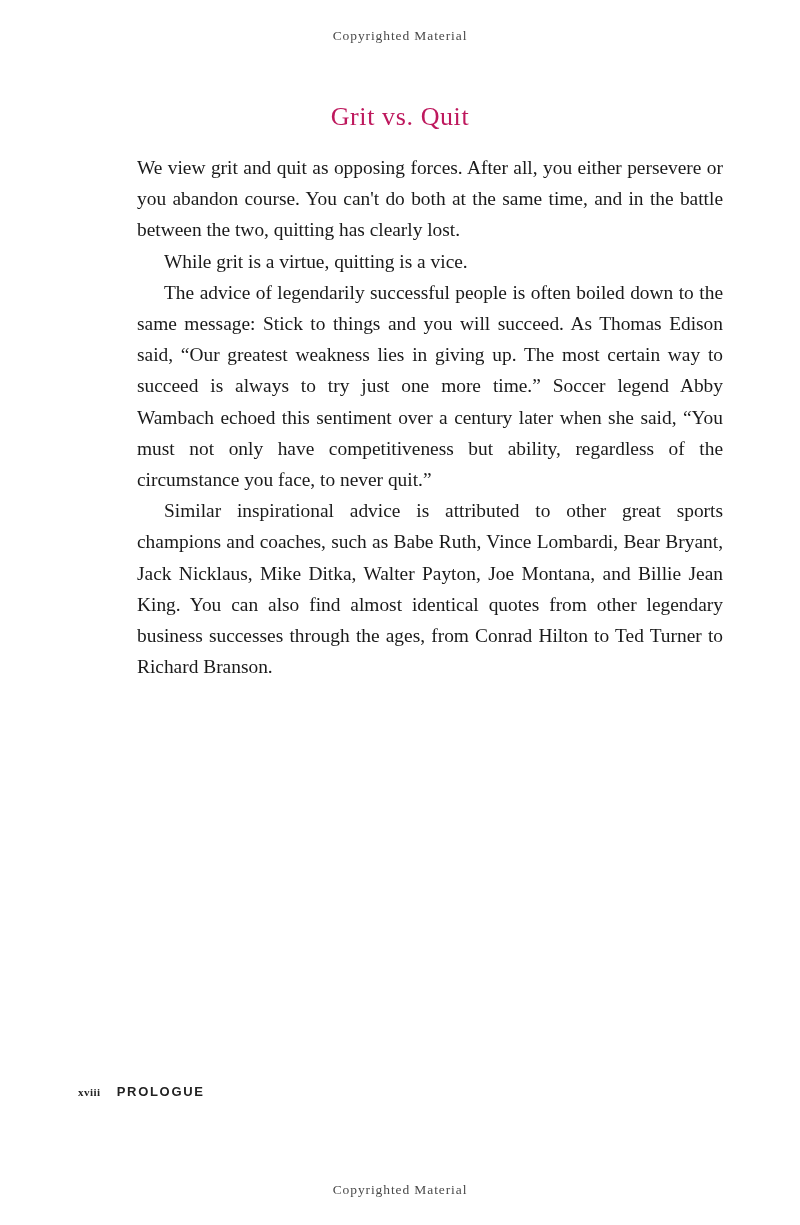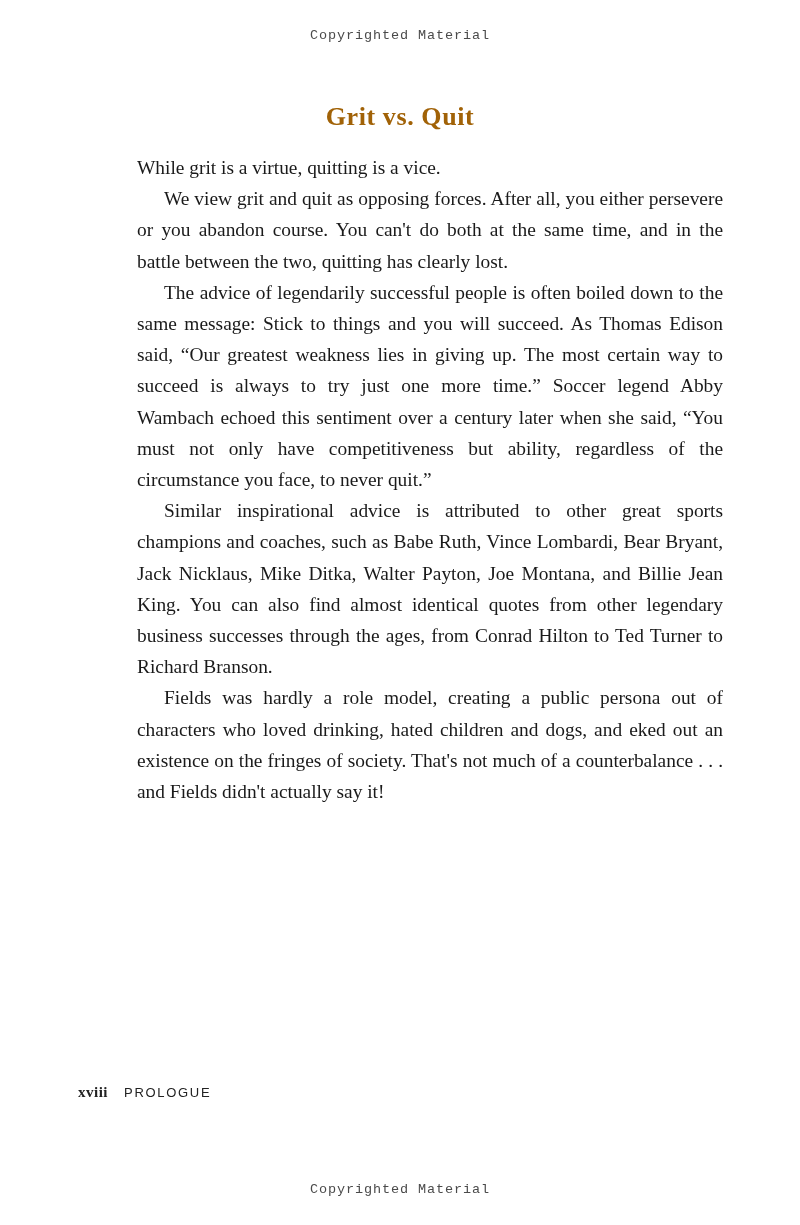--- a/index.html
+++ b/index.html
@@ -19,39 +19,39 @@
     position: absolute;
     inset: 0;
     width: 800px;
     height: 1225px;
   }
   .watermark {
     position: absolute;
     left: 0;
     width: 800px;
     text-align: center;
-    font-family: Liberation Mono, monospace;
+    font-family: Liberation Serif, serif;
     font-size: 13.5px;
     letter-spacing: 0.9px;
     color: #4a4a4a;
   }
   .watermark-top { top: 28px; }
   .watermark-bottom { top: 1182px; }
 
   .chapter-title {
     position: absolute;
     left: 0;
     top: 102px;
     width: 800px;
     text-align: center;
     font-family: "Liberation Serif", serif;
-    font-weight: bold;
+    font-weight: normal;
     font-size: 26px;
     letter-spacing: 0.6px;
-    color: #a16207;
+    color: #be185d;
   }
 
   .body-text {
     position: absolute;
     left: 137px;
     top: 152px;
     width: 586px;
     font-size: 19.4px;
     line-height: 31.2px;
     text-align: justify;
@@ -75,47 +75,46 @@
     position: absolute;
     left: 78px;
     top: 1084px;
     display: flex;
     align-items: baseline;
     gap: 16px;
     font-family: "Liberation Sans", sans-serif;
   }
   .folio {
     font-family: "Liberation Serif", serif;
-    font-size: 15px;
+    font-size: 11px;
     font-weight: bold;
     letter-spacing: 0.5px;
     color: #222;
   }
   .running-head {
     font-size: 13px;
-    font-weight: normal;
+    font-weight: bold;
     letter-spacing: 1.7px;
     color: #222;
   }
 </style>
 </head>
 <body>
 
 <div class="page">
 
   <div class="watermark watermark-top">Copyrighted Material</div>
 
   <div class="chapter-title">Grit vs. Quit</div>
 
   <div class="body-text">
+    <p>We view grit and quit as opposing forces. After all, you either persevere or you abandon course. You can't do both at the same time, and in the battle between the two, quitting has clearly lost.</p>
     <p>While grit is a virtue, quitting is a vice.</p>
-    <p>We view grit and quit as opposing forces. After all, you either persevere or you abandon course. You can't do both at the same time, and in the battle between the two, quitting has clearly lost.</p>
     <p>The advice of legendarily successful people is often boiled down to the same message: Stick to things and you will succeed. As Thomas Edison said, “Our greatest weakness lies in giving up. The most certain way to succeed is always to try just one more time.” Soccer legend Abby Wambach echoed this sentiment over a century later when she said, “You must not only have competitiveness but ability, regardless of the circumstance you face, to never quit.”</p>
     <p>Similar inspirational advice is attributed to other great sports champions and coaches, such as Babe Ruth, Vince Lombardi, Bear Bryant, Jack Nicklaus, Mike Ditka, Walter Payton, Joe Montana, and Billie Jean King. You can also find almost identical quotes from other legendary business successes through the ages, from Conrad Hilton to Ted Turner to Richard Branson.</p>
-    <p>Fields was hardly a role model, creating a public persona out of characters who loved drinking, hated children and dogs, and eked out an existence on the fringes of society. That's not much of a counterbalance . . . and Fields didn't actually say it!</p>
   </div>
 
   <div class="footer">
     <span class="folio">xviii</span>
     <span class="running-head">PROLOGUE</span>
   </div>
 
   <div class="watermark watermark-bottom">Copyrighted Material</div>
 
 </div>

